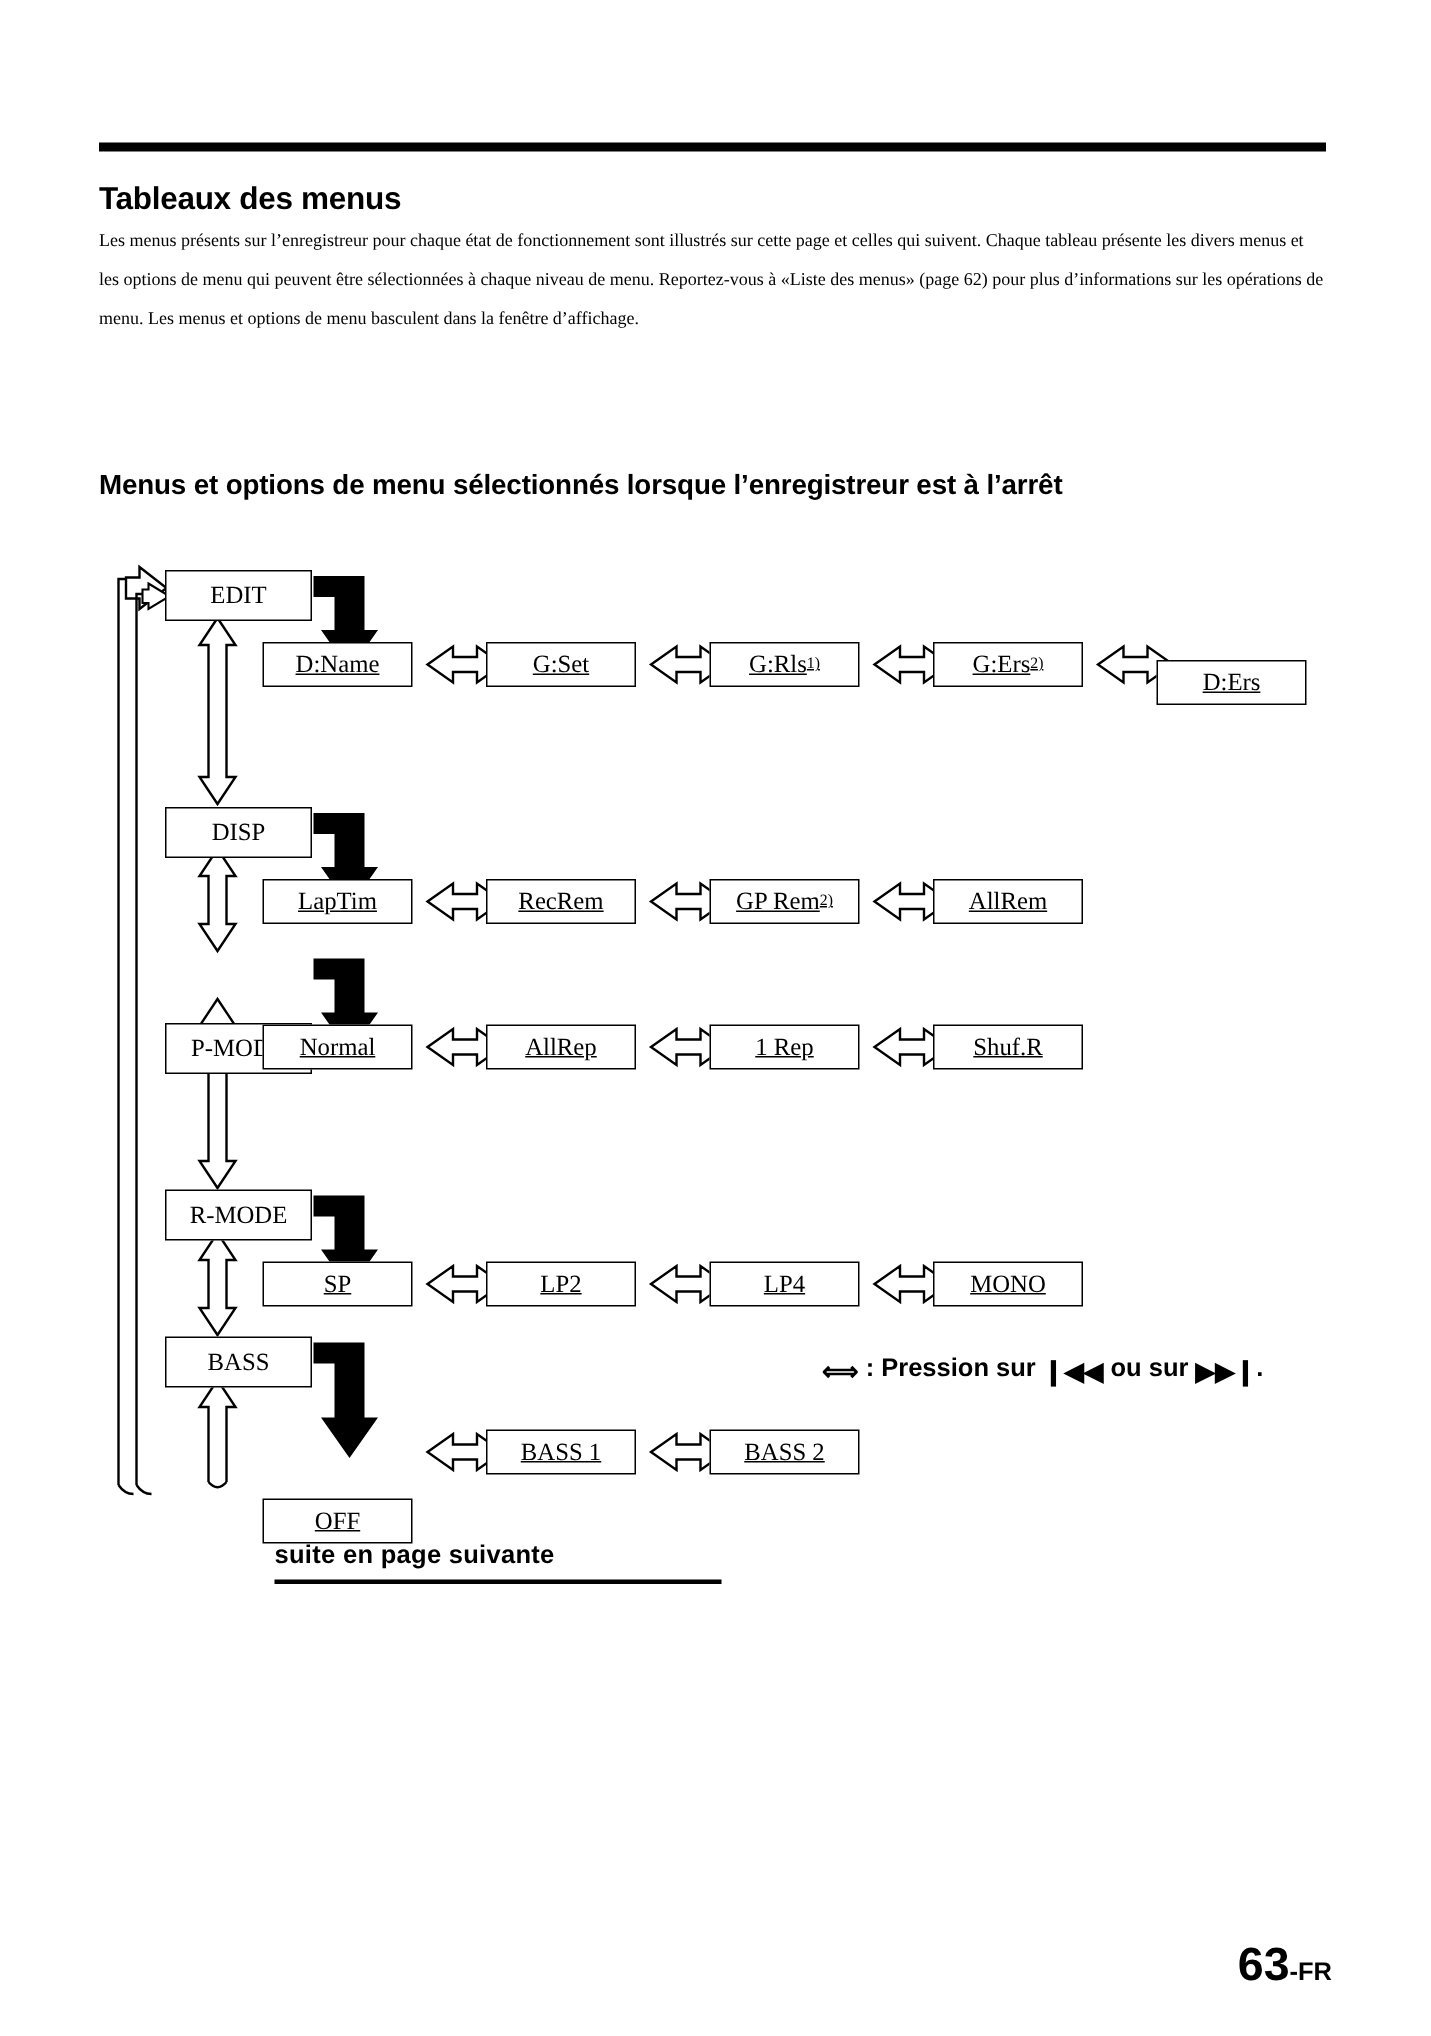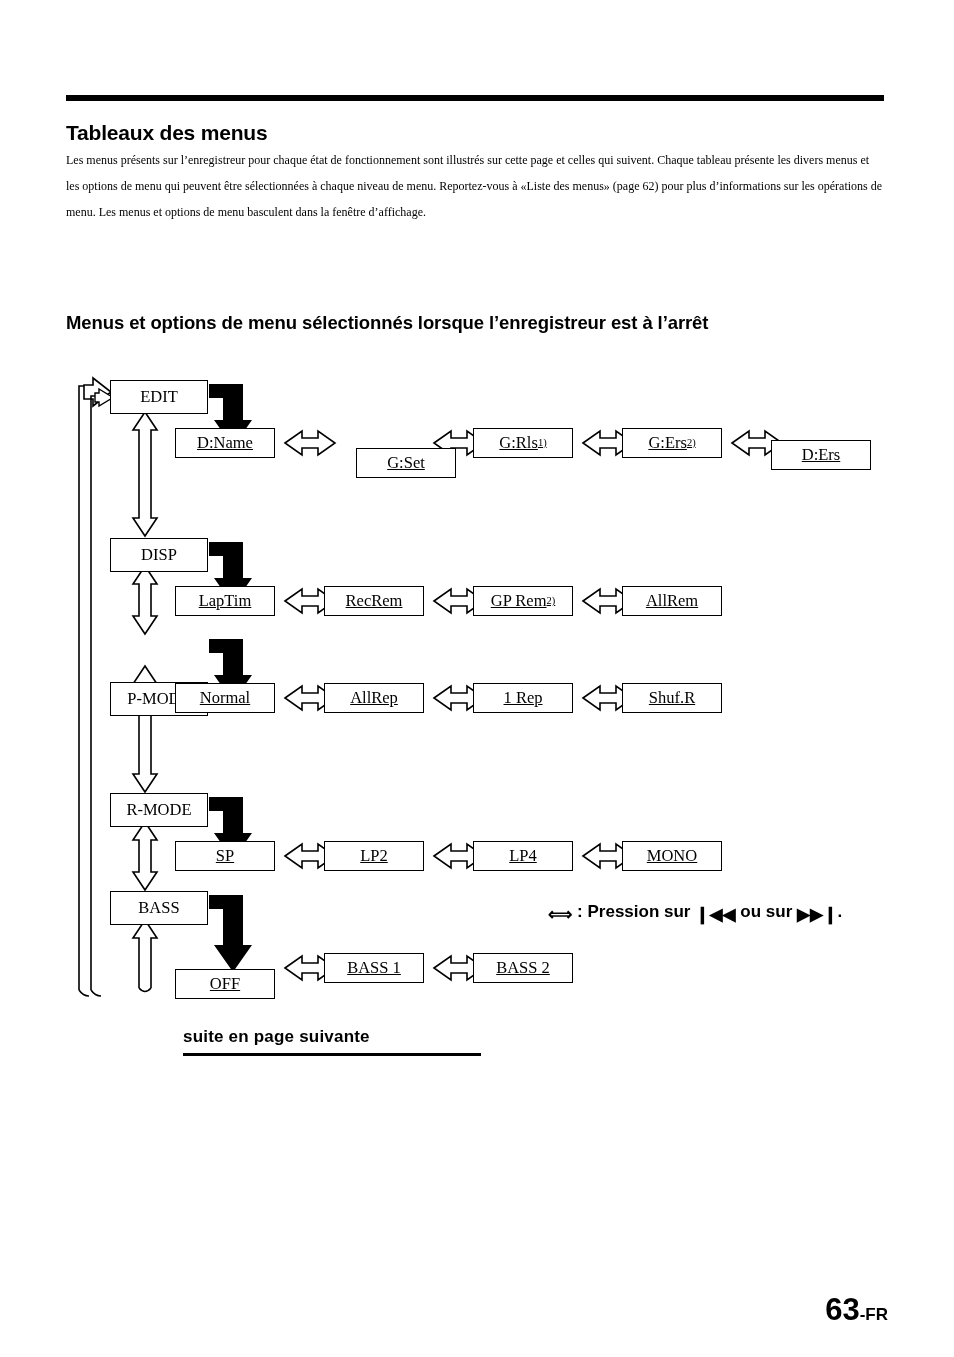--- a/index.html
+++ b/index.html
@@ -262,21 +262,21 @@
   <span>R-MODE</span>
 </div>
 <div class="box menu-box" style="left:110px; top:891px;">
   <span>BASS</span>
 </div>
 
 <div class="box opt-box" style="left:175px; top:428px;">
   <span>D:Name</span>
     <sup></sup>
 </div>
-<div class="box opt-box" style="left:324px; top:448px;margin-left:32px;">
+<div class="box opt-box" style="left:324px; top:428px;">
   <span>G:Set</span>
     <sup></sup>
 </div>
 <div class="box opt-box" style="left:473px; top:428px;">
   <span>G:Rls</span>
     <sup>1)</sup>
 </div>
 <div class="box opt-box" style="left:622px; top:428px;">
   <span>G:Ers</span>
     <sup>2)</sup>
@@ -330,21 +330,21 @@
 </div>
 <div class="box opt-box" style="left:473px; top:841px;">
   <span>LP4</span>
     <sup></sup>
 </div>
 <div class="box opt-box" style="left:622px; top:841px;">
   <span>MONO</span>
     <sup></sup>
 </div>
 
-<div class="box opt-box" style="left:175px; top:969px;align-items:center;">
+<div class="box opt-box" style="left:175px; top:999px;align-items:center;">
   <span>OFF</span>
     <sup></sup>
 </div>
 <div class="box opt-box" style="left:324px; top:953px;">
   <span>BASS 1</span>
     <sup></sup>
 </div>
 <div class="box opt-box" style="left:473px; top:953px;">
   <span>BASS 2</span>
     <sup></sup>

